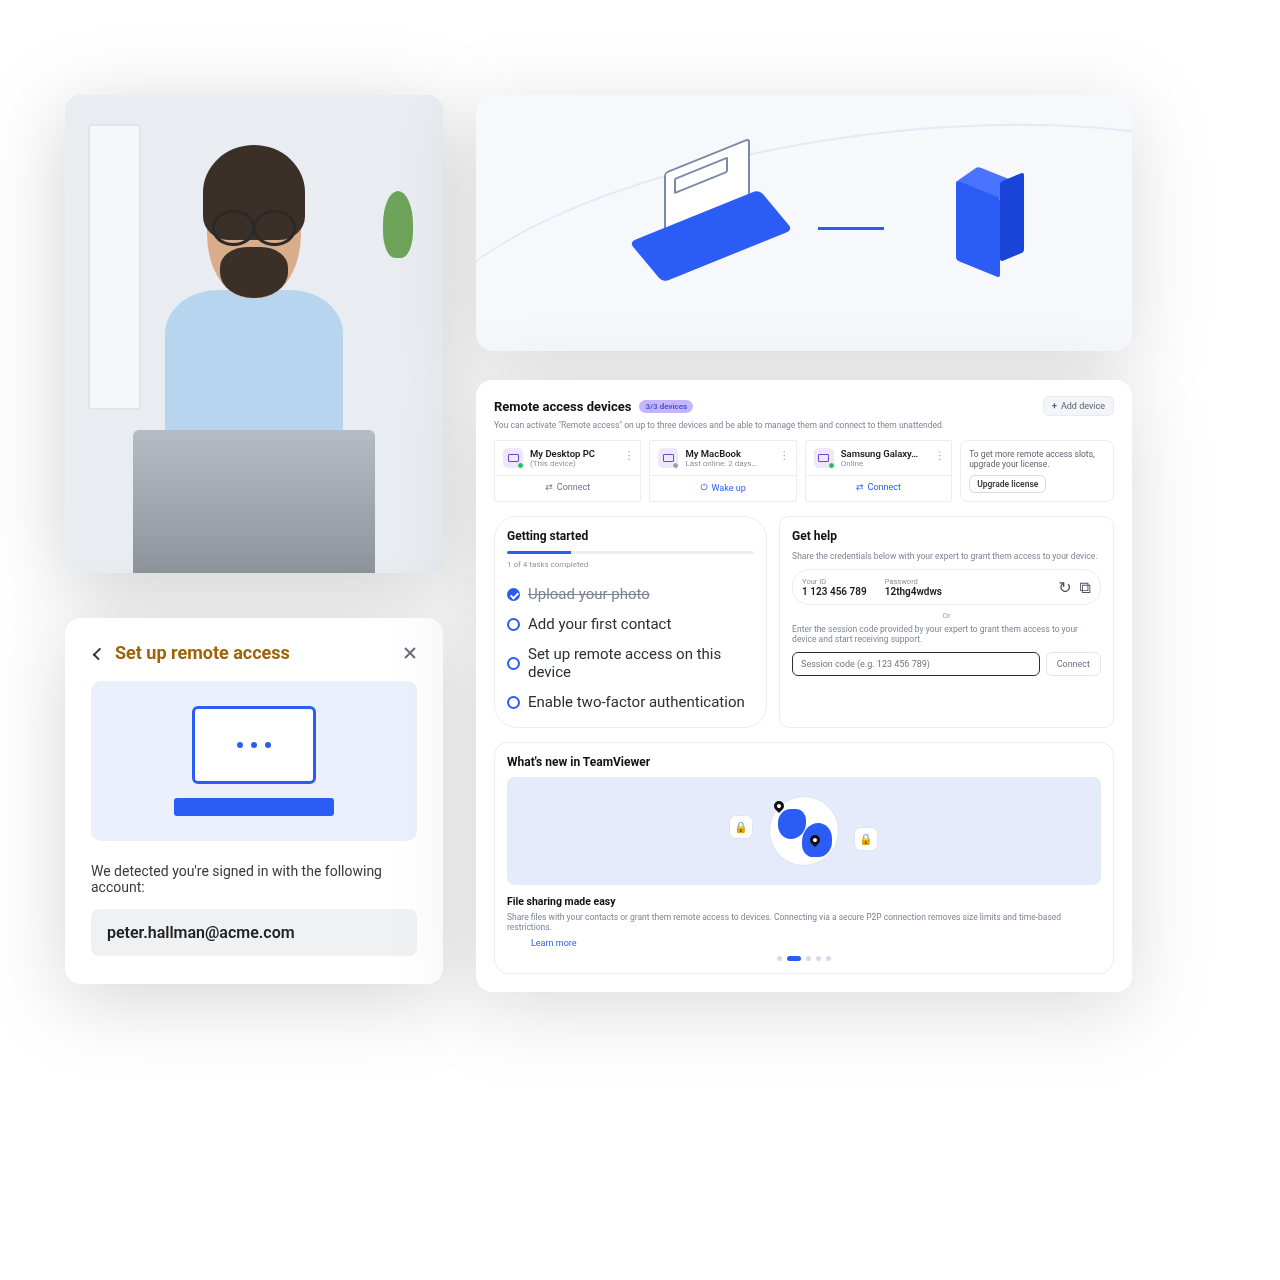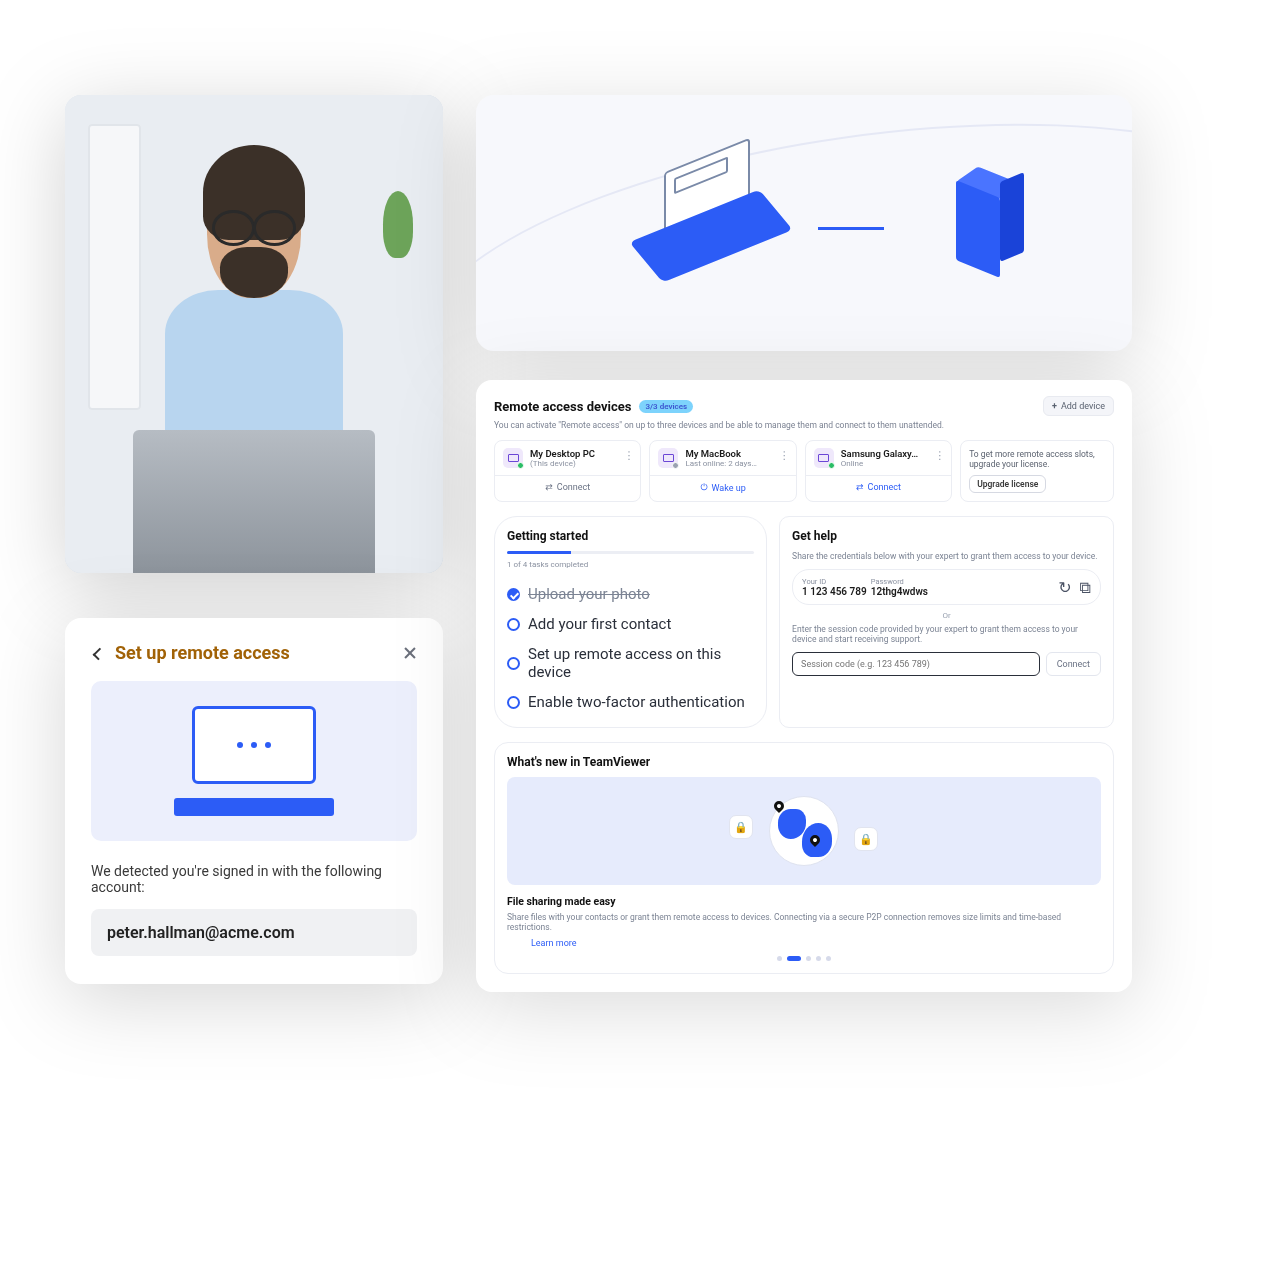--- a/index.html
+++ b/index.html
@@ -41,25 +41,25 @@
 .iso-link { position:absolute; left:342px; top:132px; width:110px; height:3px; background:linear-gradient(90deg,#2c5cf6 60%,transparent 60%); }
 .iso-server { position:absolute; left:480px; top:82px; width:64px; height:100px; }
 .iso-server .front { position:absolute; left:0; top:12px; width:44px; height:80px; background:#2c5cf6; transform:skewY(22deg); border-radius:3px; }
 .iso-server .side { position:absolute; left:44px; top:0; width:24px; height:80px; background:#1a43d8; transform:skewY(-22deg); border-radius:3px; }
 .iso-server .top { position:absolute; left:0; top:-6px; width:44px; height:24px; background:#4a74ff; transform:skewY(22deg) skewX(-42deg); translate:11px 0; border-radius:3px; }
 
 .dash { position:absolute; left:476px; top:380px; width:656px; border-radius:16px; background:#fff; filter:drop-shadow(0 16px 40px rgba(0,0,0,.14)); padding:16px 18px 18px; }
 .sec { margin-bottom:14px; }
 .devices-head { display:flex; align-items:center; justify-content:space-between; margin-bottom:4px; }
 .devices-head h2 { font-size:13px; font-weight:700; color:#111; display:flex; align-items:center; gap:8px; }
-.badge { background:#7dd3fc; color:#3c54cf; font-size:8px; font-weight:600; padding:2px 6px; border-radius:8px; }
+.badge { background:#c4b5fd; color:#3c54cf; font-size:8px; font-weight:600; padding:2px 6px; border-radius:8px; }
 .add-btn { display:flex; align-items:center; gap:4px; font-size:9px; color:#5a6270; background:#f4f5f9; border:1px solid #e8eaf0; padding:4px 8px; border-radius:6px; cursor:pointer; }
 .dev-sub { font-size:8.5px; color:#7d8494; margin-bottom:10px; }
 .dev-row { display:flex; gap:8px; }
-.dev-card { flex:1; border:1px solid #ebedf3; border-radius:8px; padding:7px 8px 0; display:flex; flex-direction:column; position:relative; }
+.dev-card { flex:1; border:1px solid #ebedf3; border-radius:2px; padding:7px 8px 0; display:flex; flex-direction:column; position:relative; }
 .dev-top { display:flex; gap:7px; align-items:flex-start; }
 .dev-icon { width:20px; height:20px; border-radius:5px; background:#efe8fb; display:flex; align-items:center; justify-content:center; flex-shrink:0; position:relative; }
 .dev-icon .mon{width:11px;height:8px;border:1.4px solid #6b46d6;border-radius:1px;}
 .dev-icon .dot{position:absolute;right:-1px;bottom:-1px;width:7px;height:7px;border-radius:50%;border:1.5px solid #fff;}
 .dot.g{background:#2bbd66;} .dot.gr{background:#9aa2b1;}
 .dev-name { font-size:9.5px; font-weight:600; color:#1a1a1a; white-space:nowrap; overflow:hidden; text-overflow:ellipsis; }
 .dev-stat { font-size:8px; color:#8b92a1; }
 .dev-more { position:absolute; right:6px; top:8px; color:#9aa2b1; font-size:11px; cursor:pointer; }
 .dev-action { border-top:1px solid #ebedf3; margin:7px -8px 0; padding:6px 0; text-align:center; font-size:9px; color:#2c5cf6; cursor:pointer; display:flex; align-items:center; justify-content:center; gap:4px; }
 .dev-action.muted{color:#6a7284;}
@@ -73,21 +73,21 @@
 .progress { height:3px; background:#eceef4; border-radius:3px; margin-bottom:6px; overflow:hidden; }
 .progress .bar { height:100%; width:26%; background:#2c5cf6; }
 .prog-lbl { font-size:8px; color:#8b92a1; margin-bottom:10px; }
 .task { display:flex; align-items:center; gap:8px; font-size:15px; color:#2a2f3a; padding:6px 0; cursor:pointer; }
 .task .circ { width:13px; height:13px; border-radius:50%; border:2px solid #2c5cf6; flex-shrink:0; }
 .task.done .circ { background:#2c5cf6; border-color:#2c5cf6; position:relative; }
 .task.done .circ::after { content:''; position:absolute; left:3px; top:1px; width:3px; height:6px; border:solid #fff; border-width:0 2px 2px 0; transform:rotate(45deg); }
 .task.done span { text-decoration:line-through; color:#7c8494; }
 
 .gh .sub { font-size:8.5px; color:#7c8494; margin-bottom:8px; }
-.cred { border:1px solid #ebedf3; border-radius:17px; padding:7px 9px; display:flex; align-items:center; gap:4px; margin-bottom:6px; }
+.cred { border:1px solid #ebedf3; border-radius:17px; padding:7px 9px; display:flex; align-items:center; gap:18px; margin-bottom:6px; }
 .cred .col { display:flex; flex-direction:column; }
 .cred .lbl { font-size:7.5px; color:#8b92a1; }
 .cred .val { font-size:10px; font-weight:600; color:#1a1a1a; }
 .cred .actions { margin-left:auto; display:flex; gap:8px; color:#4a5264; }
 .cred .actions span{cursor:pointer;}
 .or { text-align:center; font-size:8px; color:#9aa2b1; margin:4px 0; }
 .sess-row { display:flex; gap:6px; }
 .sess-row input { flex:1; border:1.5px solid #2a2f3a; border-radius:6px; padding:6px 8px; font-size:9px; outline:none; }
 .sess-row .cbtn { border:1px solid #e3e6ee; border-radius:6px; padding:6px 10px; font-size:9px; color:#6a7284; background:#fff; cursor:pointer; }
 

